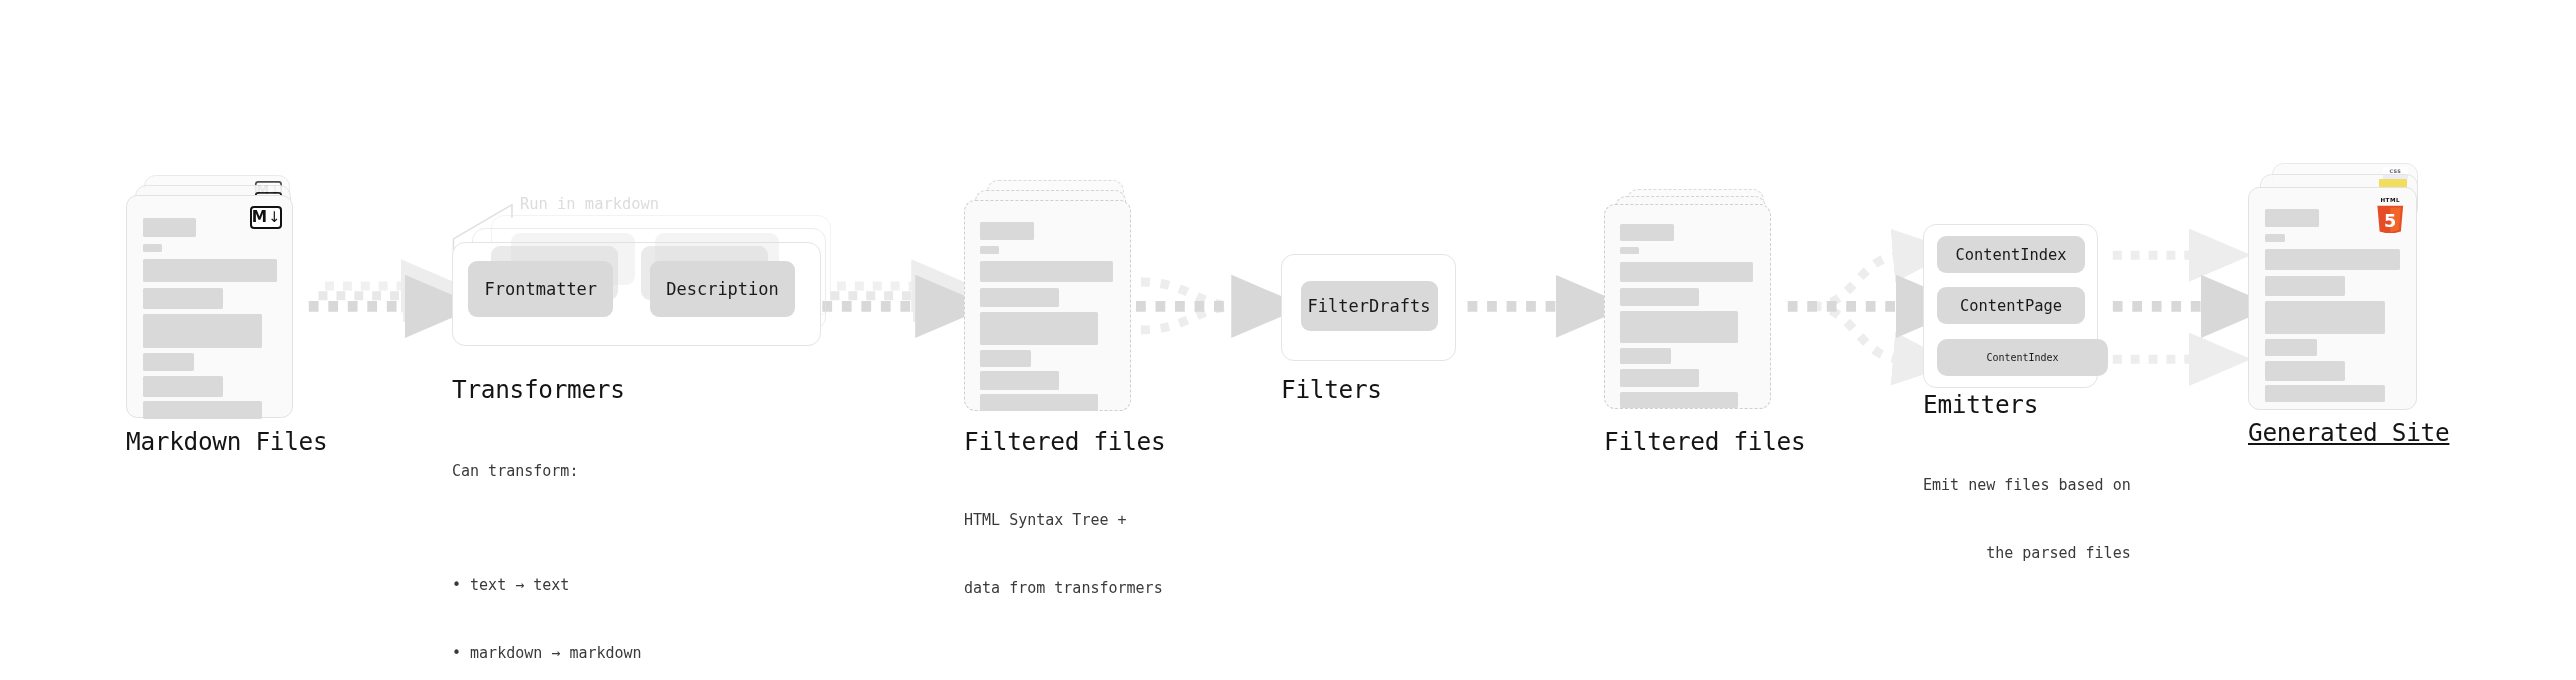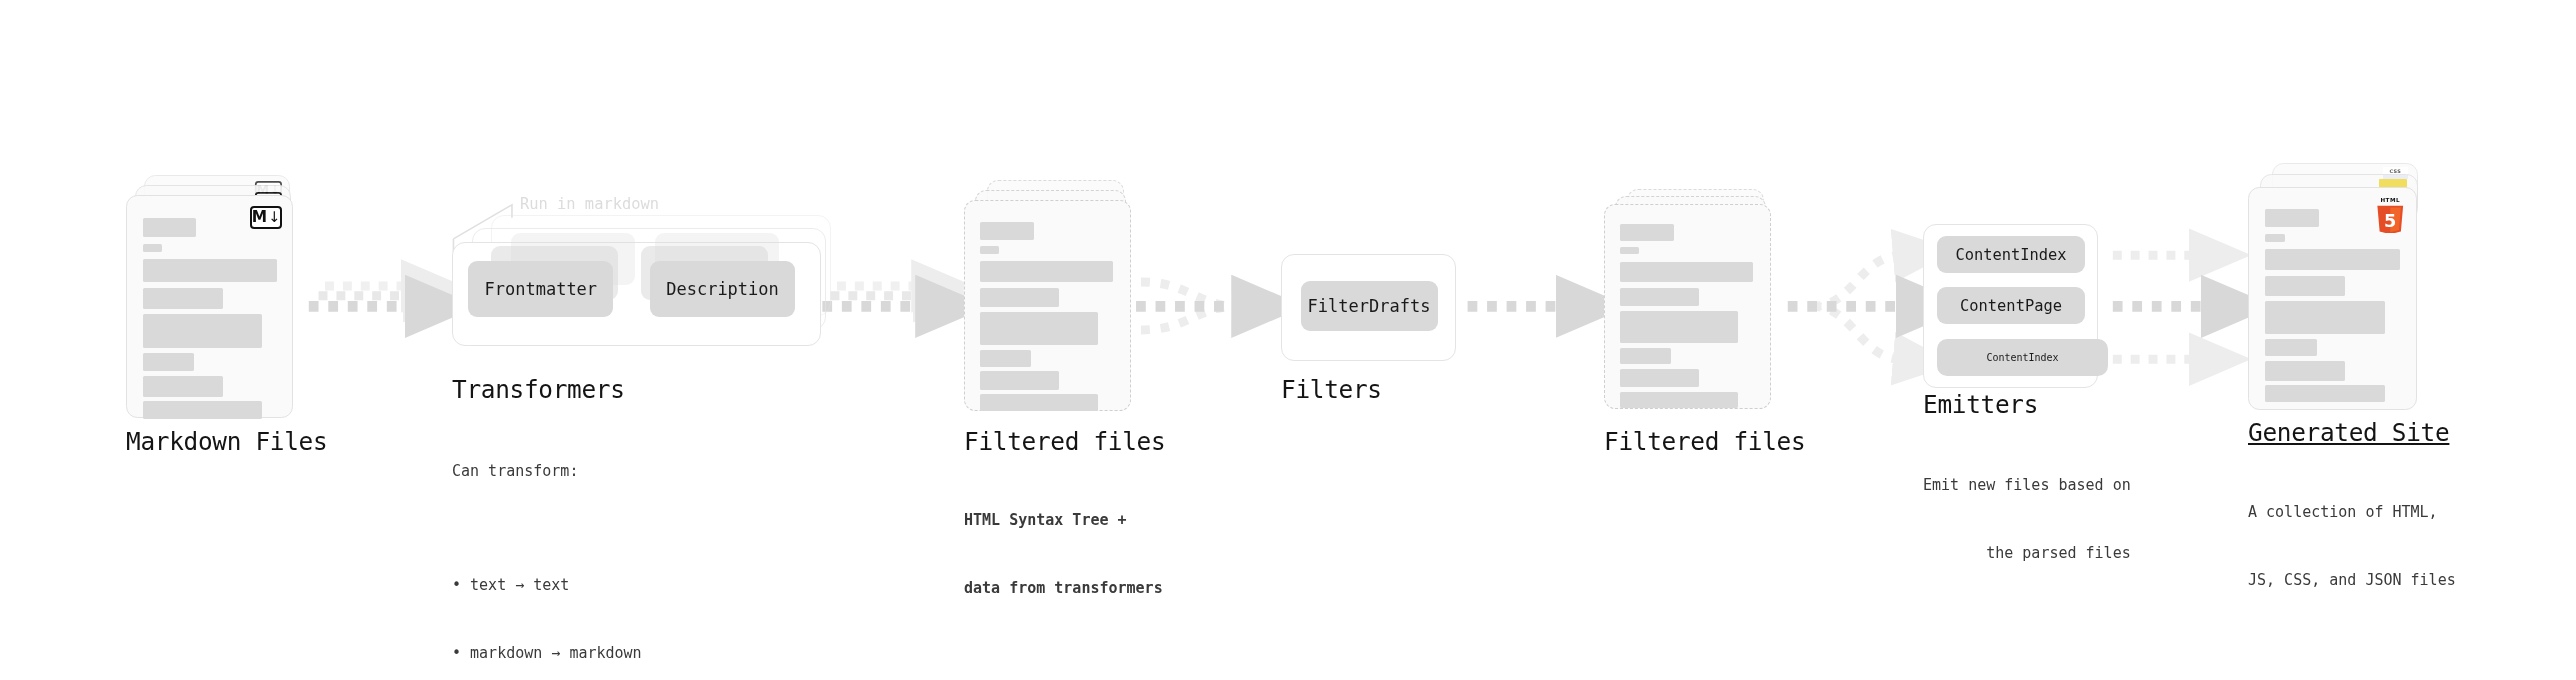--- a/index.html
+++ b/index.html
@@ -300,21 +300,21 @@
         <div class="skel" style="left:14.6px; top:111px; width:118px; height:32.5px;"></div>
         <div class="skel" style="left:14.6px; top:149px; width:51px;  height:16.3px;"></div>
         <div class="skel" style="left:14.6px; top:170px; width:79px;  height:18.7px;"></div>
         <div class="skel" style="left:14.6px; top:193px; width:118px; height:16.3px;"></div>
       </div>
     </div>
   </div>
 
   <div class="title" style="left:964px; top:427px;">Filtered files</div>
 
-  <div class="caption" style="left:964px; top:463px;font-weight:bold;">
+  <div class="caption" style="left:964px; top:463px;">
     <div>HTML Syntax Tree +</div>
     <div>data from transformers</div>
   </div>
 
   <div class="node" style="left:1281px; top:254px;">
     <div class="group-box" style="left:0px; top:0px; width:175px; height:107px;"></div>
     <div class="pill" style="left:19.5px; top:27px; width:137px; height:50px;">
       <span>FilterDrafts</span>
     </div>
   </div>
@@ -396,19 +396,15 @@
         <div class="skel" style="left:16.3px; top:113px; width:120px; height:33px;"></div>
         <div class="skel" style="left:16.3px; top:151px; width:52px;  height:17px;"></div>
         <div class="skel" style="left:16.3px; top:173px; width:80px;  height:19.5px;"></div>
         <div class="skel" style="left:16.3px; top:197px; width:120px; height:17px;"></div>
       </div>
     </div>
   </div>
 
   <div class="title" style="left:2248px; top:418px;text-decoration:underline;">Generated Site</div>
 
-  <div class="caption" style="left:2248px; top:455px;">
-    <div>A collection of HTML,</div>
-    <div>JS, CSS, and JSON files</div>
-  </div>
 
 </div>
 
 
 </body></html>

